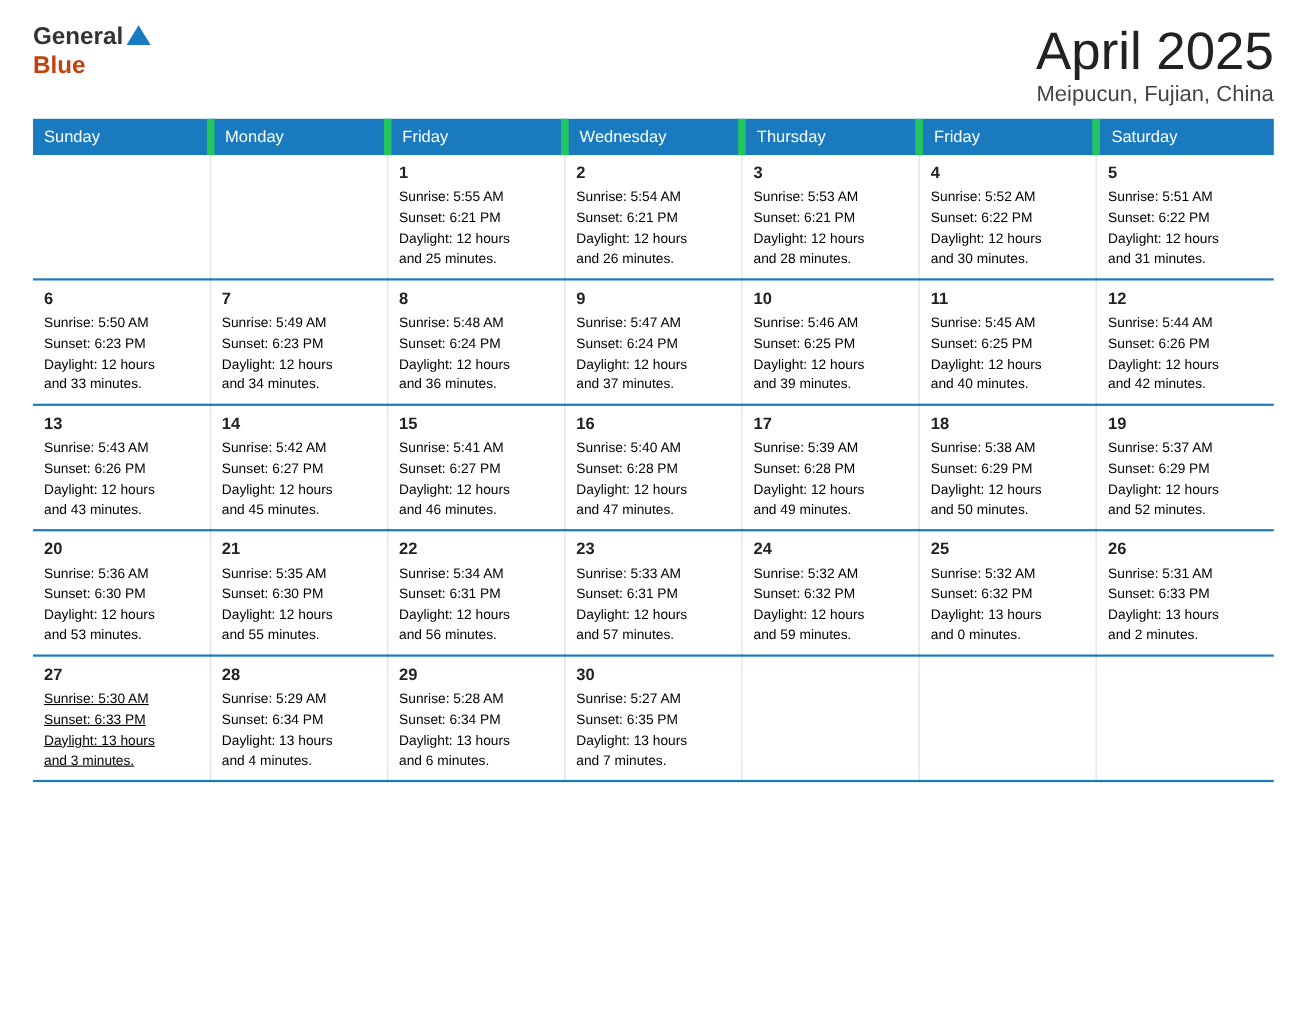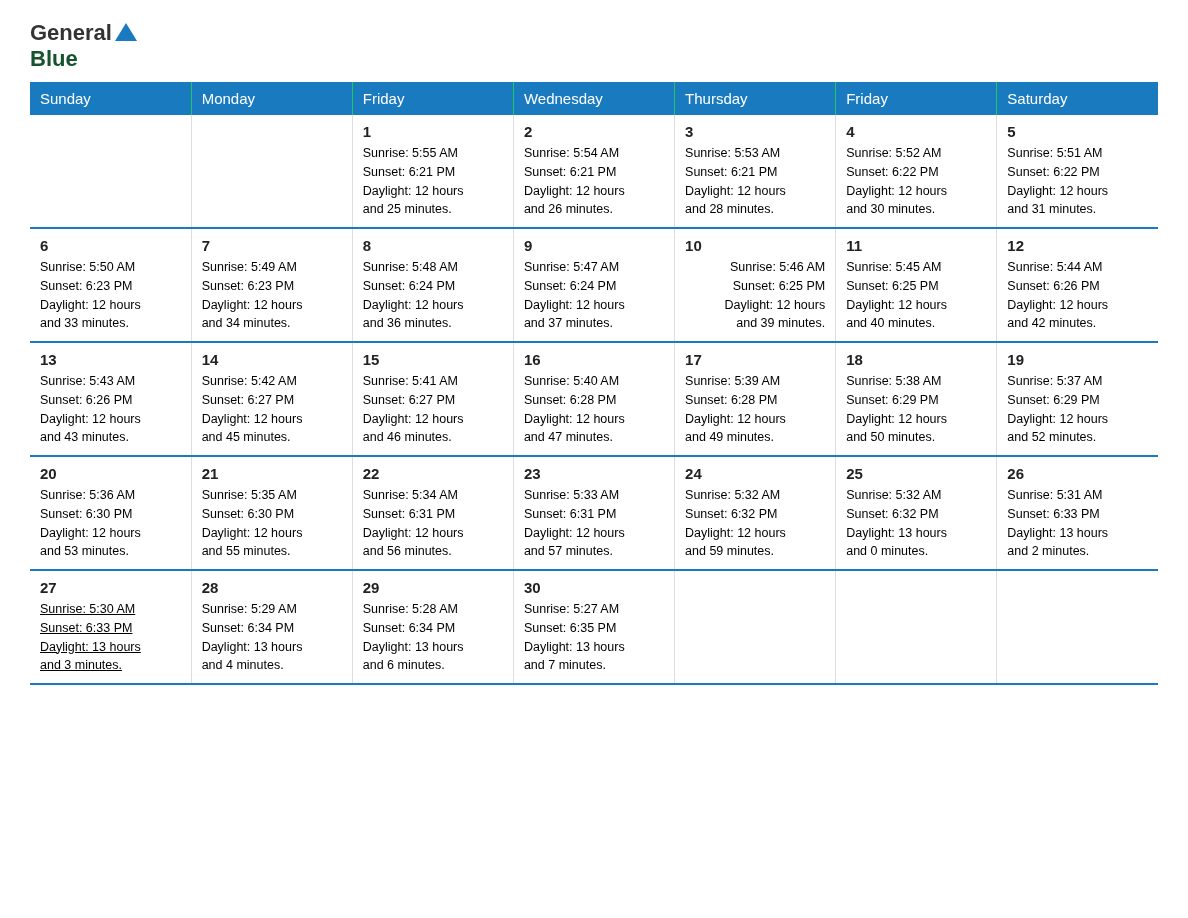--- a/index.html
+++ b/index.html
@@ -22,21 +22,21 @@
       gap: 4px;
     }
     .logo-text-general {
       font-size: 22px;
       font-weight: bold;
       color: #333;
     }
     .logo-blue {
       font-size: 22px;
       font-weight: bold;
-      color: #14532d;
+      color: #c2410c;
       display: block;
     }
     .title-block {
       text-align: right;
     }
     .title-block h1 {
       font-size: 48px;
       font-weight: normal;
       color: #222;
     }
@@ -52,21 +52,21 @@
     }
     thead tr {
       background-color: #1a7abf;
     }
     thead th {
       color: #fff;
       text-align: left;
       padding: 8px 10px;
       font-size: 15px;
       font-weight: normal;
-      border-right: 1px solid #22c55e;
+      border-right: 7px solid #22c55e;
     }
     thead th:last-child {
       border-right: none;
     }
     tbody tr {
       border-bottom: 2px solid #1a7abf;
     }
     tbody td {
       vertical-align: top;
       padding: 8px 10px;
@@ -105,20 +105,24 @@
         <span class="logo-text-general">General</span>
         <div style="display:inline-block;margin-left:3px;margin-top:2px;">
           <svg width="22" height="18" viewBox="0 0 22 18">
             <polygon points="11,0 22,18 0,18" fill="#1a7abf"></polygon>
           </svg>
         </div>
       </div>
       <span class="logo-blue">Blue</span>
     </div>
   </div>
+  <div class="title-block">
+    <h1>April 2025</h1>
+    <h2>Meipucun, Fujian, China</h2>
+  </div>
 </div>
 
 <table>
   <thead>
     <tr>
     <th>Sunday</th>
         <th>Monday</th>
         <th>Friday</th>
         <th>Wednesday</th>
         <th>Thursday</th>
@@ -190,21 +194,21 @@
         </td>
         <td>
           <span class="day-number">9</span>
           <div class="day-info" style="white-space: pre-line;">Sunrise: 5:47 AM
 Sunset: 6:24 PM
 Daylight: 12 hours
 and 37 minutes.</div>
         </td>
         <td>
           <span class="day-number">10</span>
-          <div class="day-info" style="white-space: pre-line; text-align: right;">Sunrise: 5:46 AM
+          <div class="day-info" style="white-space: pre-line;">Sunrise: 5:46 AM
 Sunset: 6:25 PM
 Daylight: 12 hours
 and 39 minutes.</div>
         </td>
         <td>
           <span class="day-number">11</span>
           <div class="day-info" style="white-space: pre-line;">Sunrise: 5:45 AM
 Sunset: 6:25 PM
 Daylight: 12 hours
 and 40 minutes.</div>

